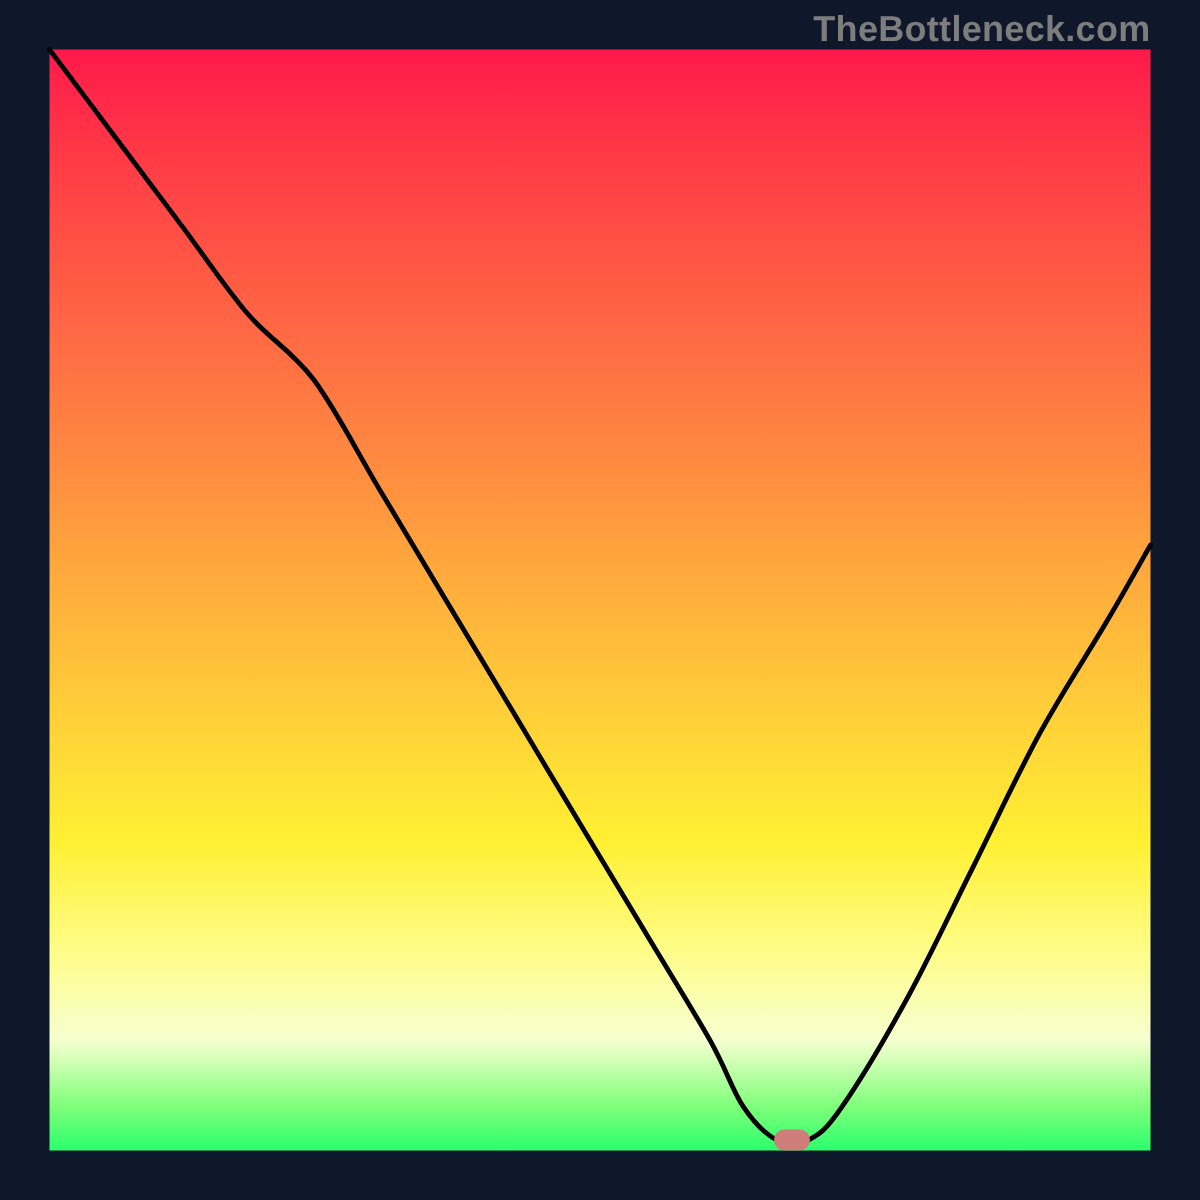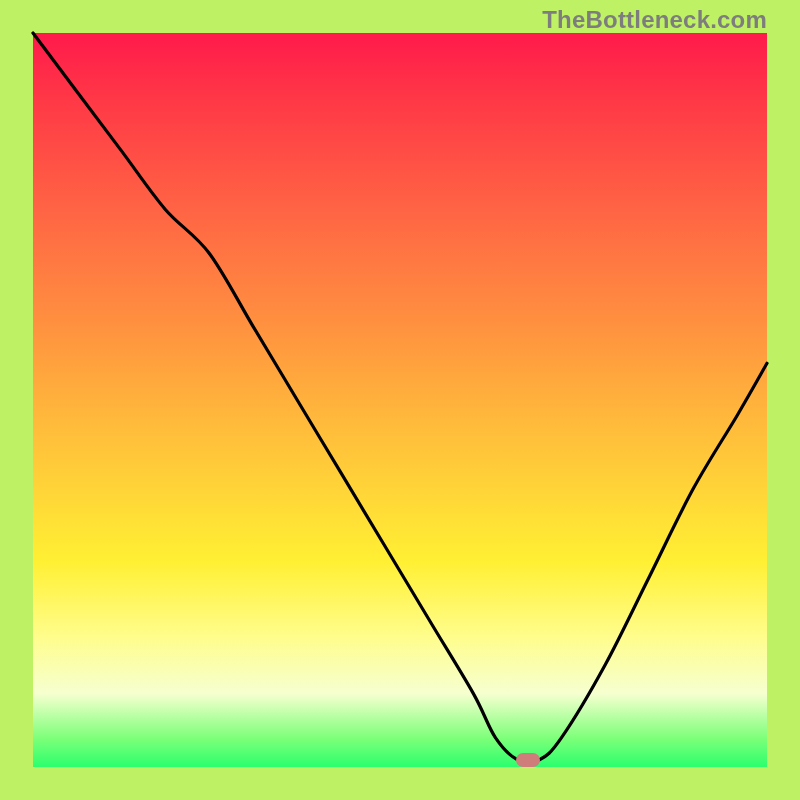--- a/index.html
+++ b/index.html
@@ -10,21 +10,21 @@
     background: #000;
     overflow: hidden;
     font-family: Arial, Helvetica, sans-serif;
   }
   .frame {
     position: absolute;
     left: 0;
     top: 0;
     width: 800px;
     height: 800px;
-    background: #bef264;
+    background: #0f172a;
   }
   .plot-area {
     position: absolute;
     left: 33px;
     top: 33px;
     width: 734px;
     height: 734px;
     
     background: linear-gradient(
       to bottom,

